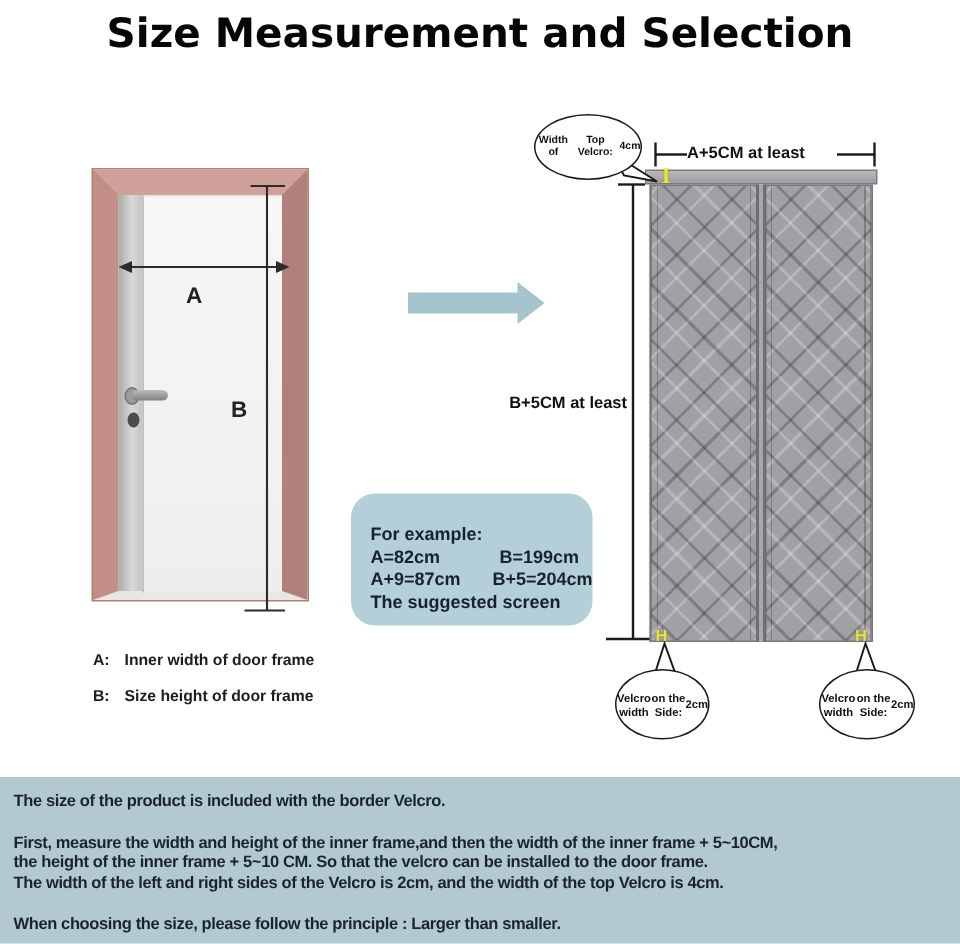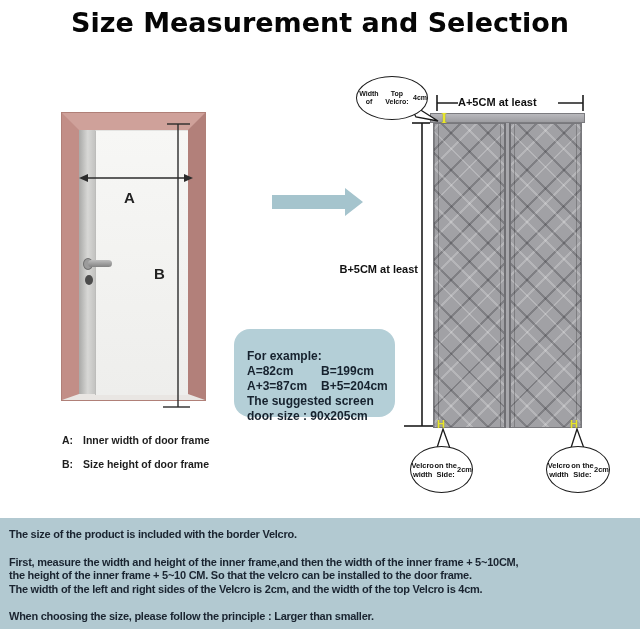--- a/index.html
+++ b/index.html
@@ -34,21 +34,21 @@
   .legend-row{position:absolute;left:62px;display:flex;z-index:2;
       font:bold 10.5px "Liberation Sans",sans-serif;color:#1d1d1d;}
   .legend-key{width:21px;}
   .legend-a{top:434px;}
   .legend-b{top:458px;}
 
   
   .example{position:absolute;left:234px;top:302px;width:161px;height:88px;
       background:#b4cfd7;border-radius:16px;padding:20px 0 0 13px;box-sizing:border-box;
       font:bold 12px/15px "Liberation Sans",sans-serif;color:#16222e;z-index:2;margin-top:27px;}
-  .ex-row{display:flex;}
+  .ex-row{display:flex;gap:12px;}
   .ex-row .c1{width:74px;}
 
   
   .curtain{position:absolute;left:433px;top:113px;width:149px;height:315px;z-index:1;}
   .curtain-top{position:absolute;left:-3px;right:-3px;top:0;height:10px;
       background:linear-gradient(#babrbc,#9d9da1);
       background:linear-gradient(#b9b9bd,#9d9da1);border:1px solid #7c7c80;box-sizing:border-box;}
   .panel{position:absolute;top:10px;bottom:0;width:73px;background-color:#a1a1a5;
       border:1px solid #78787c;box-sizing:border-box;
       background-image:
@@ -113,25 +113,24 @@
   <span>Size height of door frame</span>
 </div>
 
 <div class="example">
   <div>For example:</div>
   <div class="ex-row">
     <span class="c1">A=82cm</span>
     <span>B=199cm</span>
   </div>
   <div class="ex-row">
-    <span class="c1">A+3=87cm</span>
+    <span class="c1">A+9=87cm</span>
     <span>B+5=204cm</span>
   </div>
   <div>The suggested screen</div>
-  <div>door size : 90x205cm</div>
 </div>
 
 <div class="curtain">
   <div class="curtain-top"></div>
   <div class="panel pl"></div>
   <div class="panel pr"></div>
   <div class="seam"></div>
   <span class="mark mark-top">I</span>
   <span class="mark mark-bl">H</span>
   <span class="mark mark-br">H</span>

